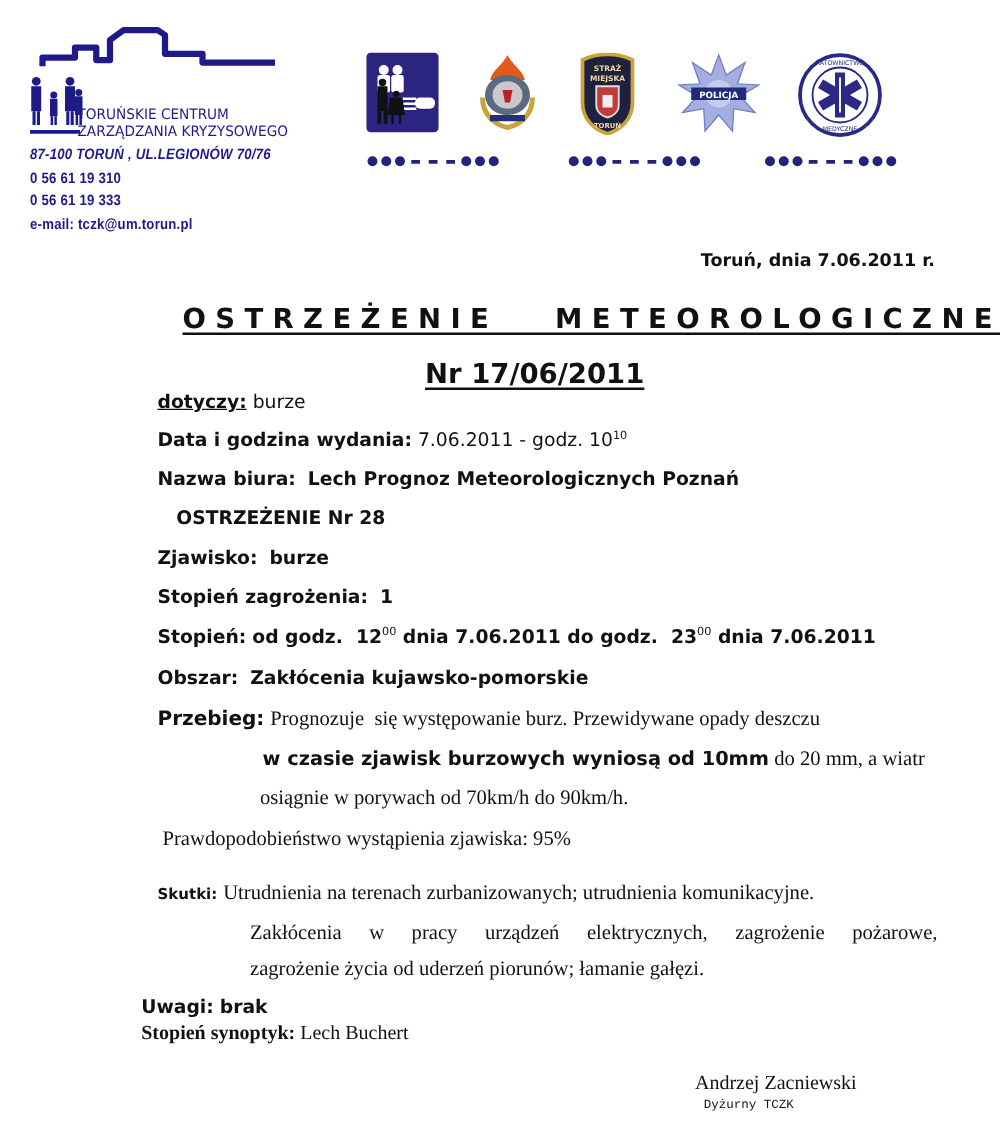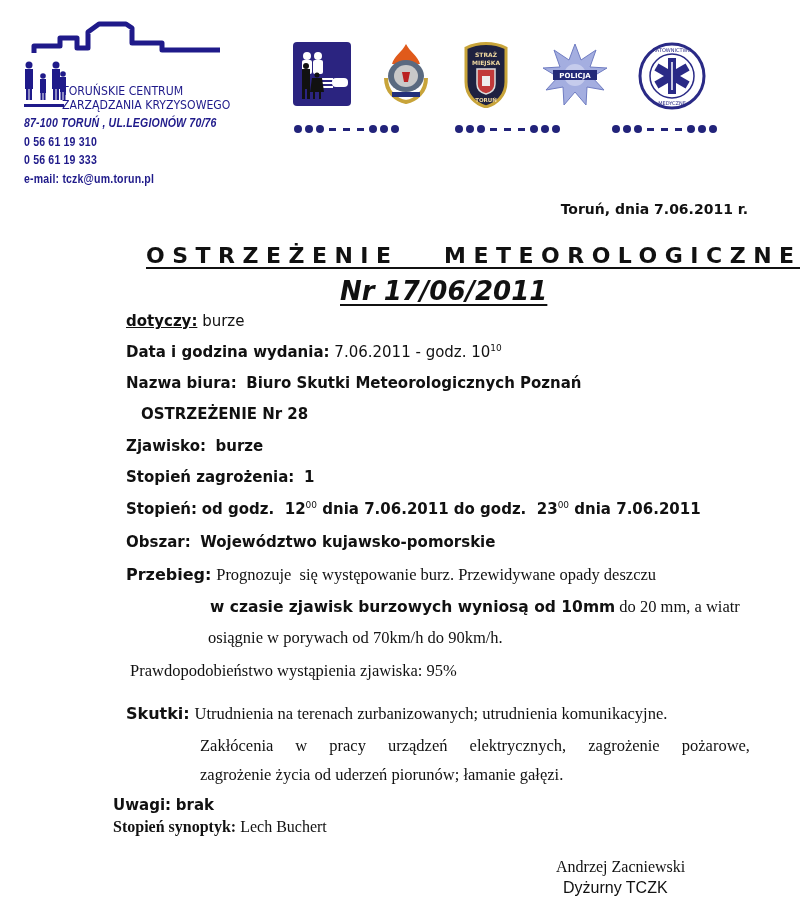--- a/index.html
+++ b/index.html
@@ -19,21 +19,21 @@
 
   
   .partner { top: 42px; }
   .dots { top: 124px; height: 10px; display: flex; align-items: center; gap: 3px; }
   .dot { width: 8px; height: 8px; border-radius: 50%; background: #22237a; display: inline-block; }
   .dash { width: 7px; height: 3px; background: #22237a; display: inline-block; margin: 0 2px; }
 
   
   #place-date { right: 52px; top: 201px; font-family: "DejaVu Sans", sans-serif; font-weight: bold; font-size: 14px; }
   #doc-title { left: 146px; top: 243px; font-family: "DejaVu Sans", sans-serif; font-weight: bold; font-size: 22px; letter-spacing: 7.5px; text-decoration: underline; text-underline-offset: 4px; white-space: pre; }
-  #doc-number { left: 340px; top: 276px; font-family: "DejaVu Sans", sans-serif; font-weight: bold; font-size: 26px; text-decoration: underline; text-underline-offset: 4px; font-style: italic; }
+  #doc-number { left: 340px; top: 287px; font-family: "DejaVu Sans", sans-serif; font-weight: bold; font-size: 22px; text-decoration: underline; text-underline-offset: 4px; }
 
   .row { left: 126px; font-family: "DejaVu Sans", sans-serif; font-size: 15px; white-space: nowrap; }
   .lbl { font-weight: bold; }
   .u { text-decoration: underline; }
   sup { font-size: 9px; vertical-align: 6px; }
 
   .serif-txt { font-family: "Liberation Serif", serif; font-size: 16.5px; }
   .just { text-align: justify; text-align-last: justify; }
 </style>
 </head>
@@ -174,56 +174,56 @@
   <span>burze</span>
 </div>
 
 <div class="abs row" style="top:343px">
   <span class="lbl">Data i godzina wydania:</span>
   <span>7.06.2011 - godz. 10</span><sup>10</sup>
 </div>
 
 <div class="abs row" style="top:374px">
   <span class="lbl">Nazwa biura:</span>&nbsp;
-  <span class="lbl">Biuro Skutki Meteorologicznych Poznań</span>
+  <span class="lbl">Lech Prognoz Meteorologicznych Poznań</span>
 </div>
 
 <div class="abs row" style="top:405px;left:141px">
   <span class="lbl">OSTRZEŻENIE Nr 28</span>
 </div>
 
 <div class="abs row" style="top:437px">
   <span class="lbl">Zjawisko:</span>&nbsp;
   <span class="lbl">burze</span>
 </div>
 
 <div class="abs row" style="top:468px">
   <span class="lbl">Stopień zagrożenia:</span>&nbsp;
   <span class="lbl">1</span>
 </div>
 
 <div class="abs row" style="top:500px;white-space:pre"><span class="lbl">Stopień:</span> <span class="lbl">od godz.  12</span><sup>00</sup><span class="lbl"> dnia 7.06.2011 do godz.  23</span><sup>00</sup><span class="lbl"> dnia 7.06.2011</span></div>
 
 <div class="abs row" style="top:533px">
   <span class="lbl">Obszar:</span>&nbsp;
-  <span class="lbl">Województwo kujawsko-pomorskie</span>
+  <span class="lbl">Zakłócenia kujawsko-pomorskie</span>
 </div>
 
 <div class="abs row" style="top:565px;white-space:pre"><span class="lbl" style="font-size:16px">Przebieg:</span> <span class="serif-txt">Prognozuje  się występowanie burz. Przewidywane opady deszczu</span></div>
 <div class="abs row" style="top:597px;left:210px;white-space:pre"><span class="lbl" style="font-size:15.5px">w czasie zjawisk burzowych wyniosą od 10mm</span><span class="serif-txt"> do 20 mm, a wiatr</span></div>
 <div class="abs serif-txt" style="top:628px;left:208px;white-space:nowrap">osiągnie w porywach od 70km/h do 90km/h.</div>
 <div class="abs serif-txt" style="top:661px;left:130px;white-space:nowrap">Prawdopodobieństwo wystąpienia zjawiska: 95%</div>
 
-<div class="abs row" style="top:704px;white-space:pre"><span class="lbl" style="font-size:16px">Skutki:</span> <span class="serif-txt">Utrudnienia na terenach zurbanizowanych; utrudnienia komunikacyjne.</span></div>
+<div class="abs row" style="top:704px;white-space:pre"><span class="lbl" style="font-size:12px">Skutki:</span> <span class="serif-txt">Utrudnienia na terenach zurbanizowanych; utrudnienia komunikacyjne.</span></div>
 <div class="abs serif-txt just" style="top:736px;left:200px;width:550px;white-space:nowrap">Zakłócenia w pracy urządzeń elektrycznych, zagrożenie pożarowe,</div>
 <div class="abs serif-txt" style="top:765px;left:200px;white-space:nowrap">zagrożenie życia od uderzeń piorunów; łamanie gałęzi.</div>
 
 <div class="abs row" style="top:796px;left:113px">
   <span class="lbl">Uwagi:</span>
   <span class="lbl">brak</span>
 </div>
 <div class="abs serif-txt" style="top:818px;left:113px;white-space:nowrap;font-size:16px">
   <b>Stopień synoptyk:</b>
   <span>Lech Buchert</span>
 </div>
 
 <div class="abs serif-txt" style="top:858px;left:556px;white-space:nowrap;font-size:16px">Andrzej Zacniewski</div>
-<div class="abs" style="top:879px;left:563px;white-space:nowrap;font-family:Liberation Sans, sans-serif;font-size:16px">Dyżurny TCZK</div>
+<div class="abs" style="top:879px;left:563px;white-space:nowrap;font-family:Liberation Mono, monospace;font-size:10px">Dyżurny TCZK</div>
 
 </body></html>

